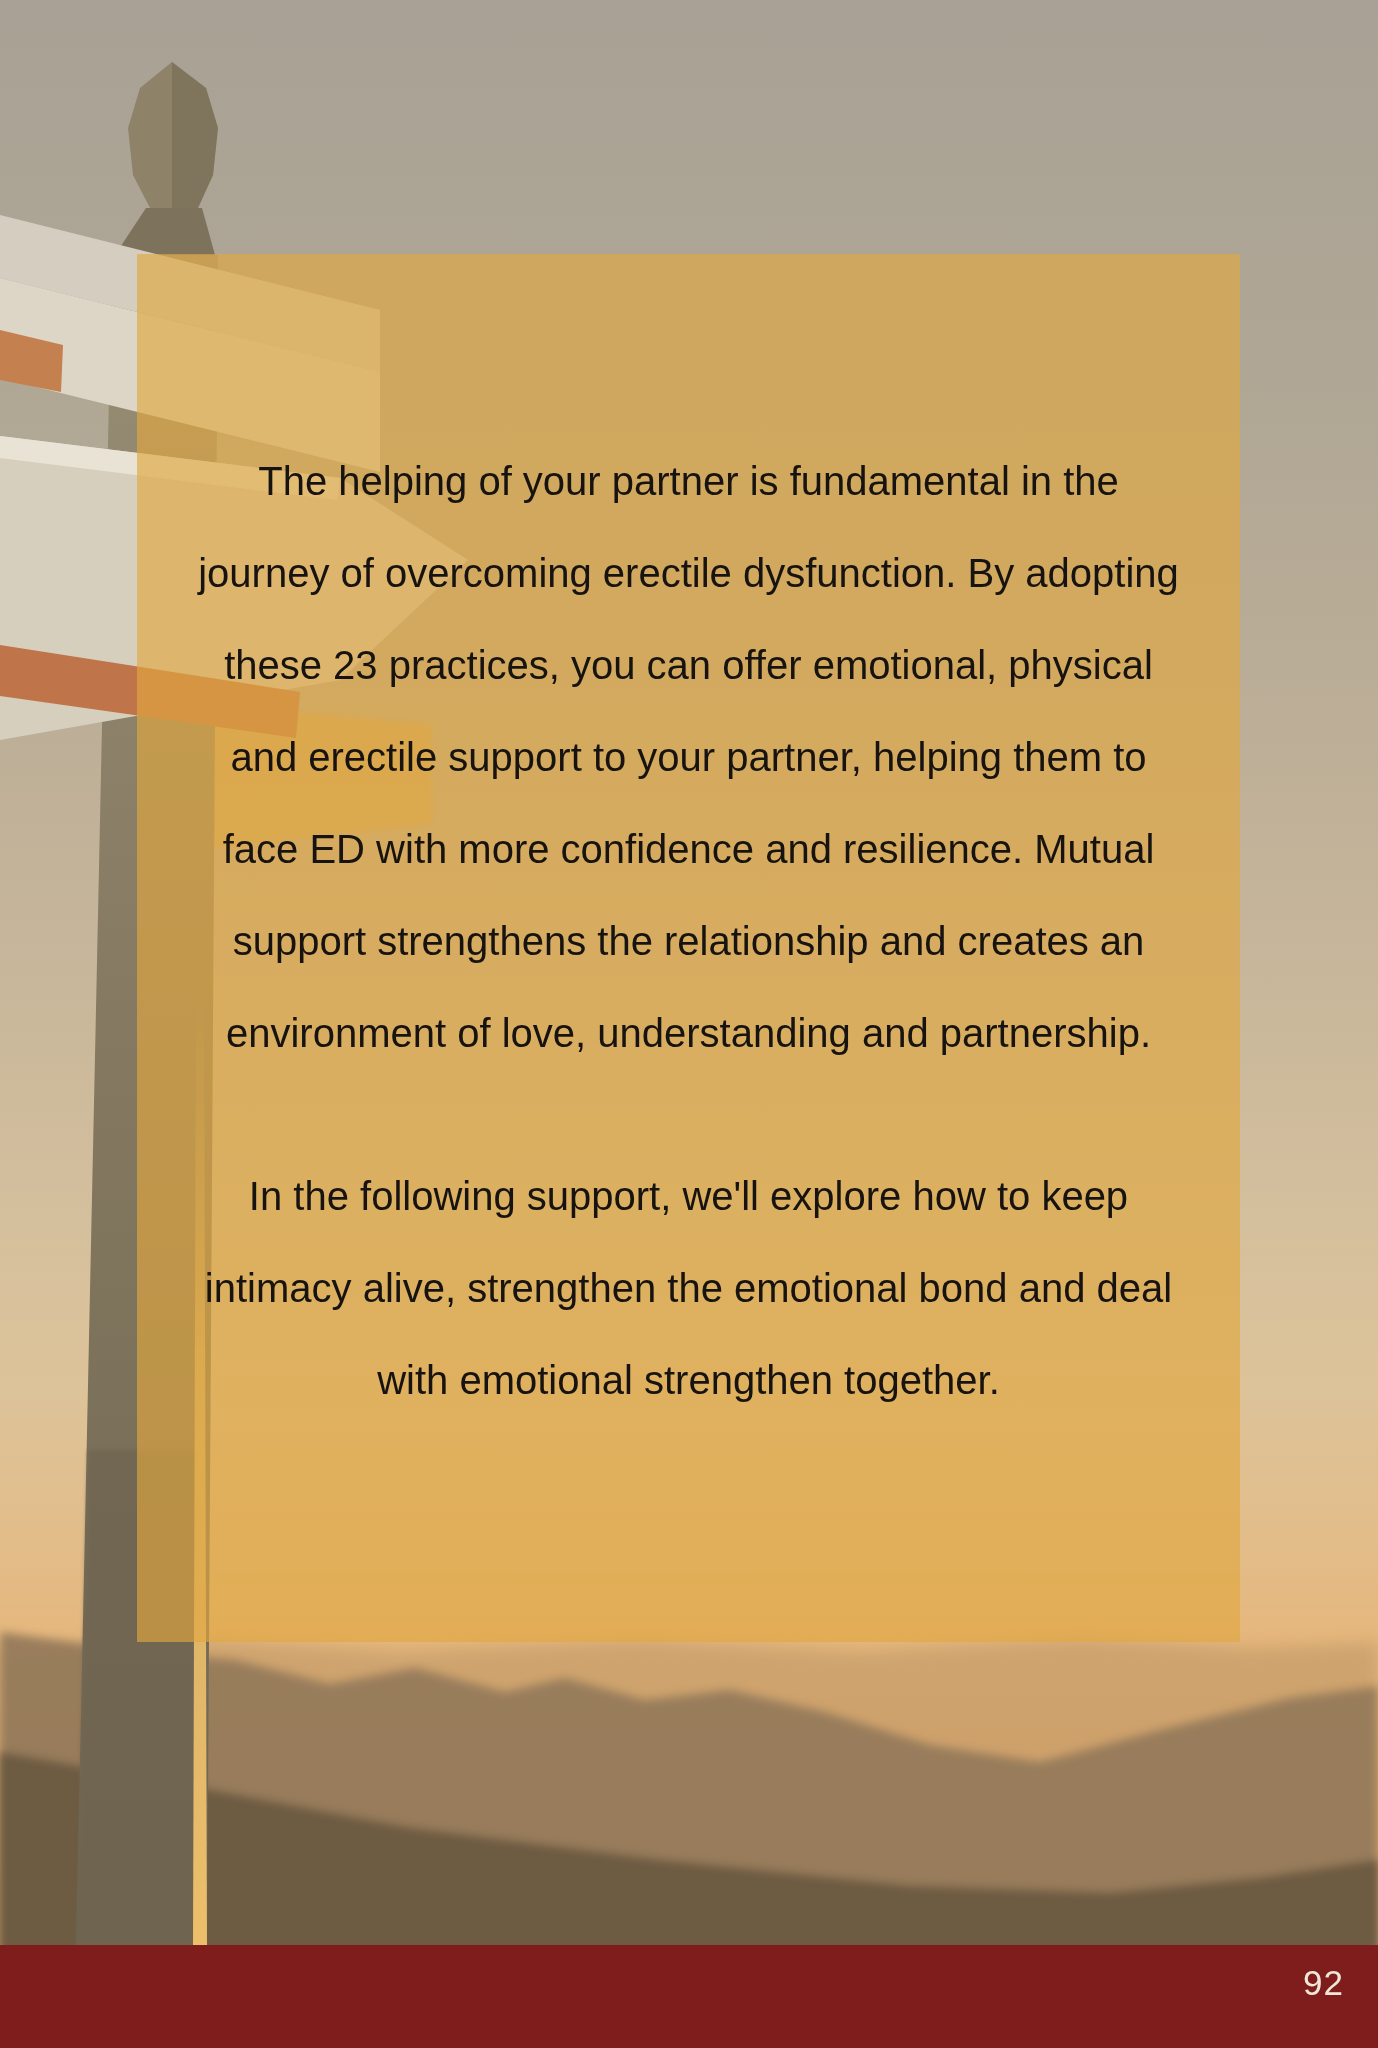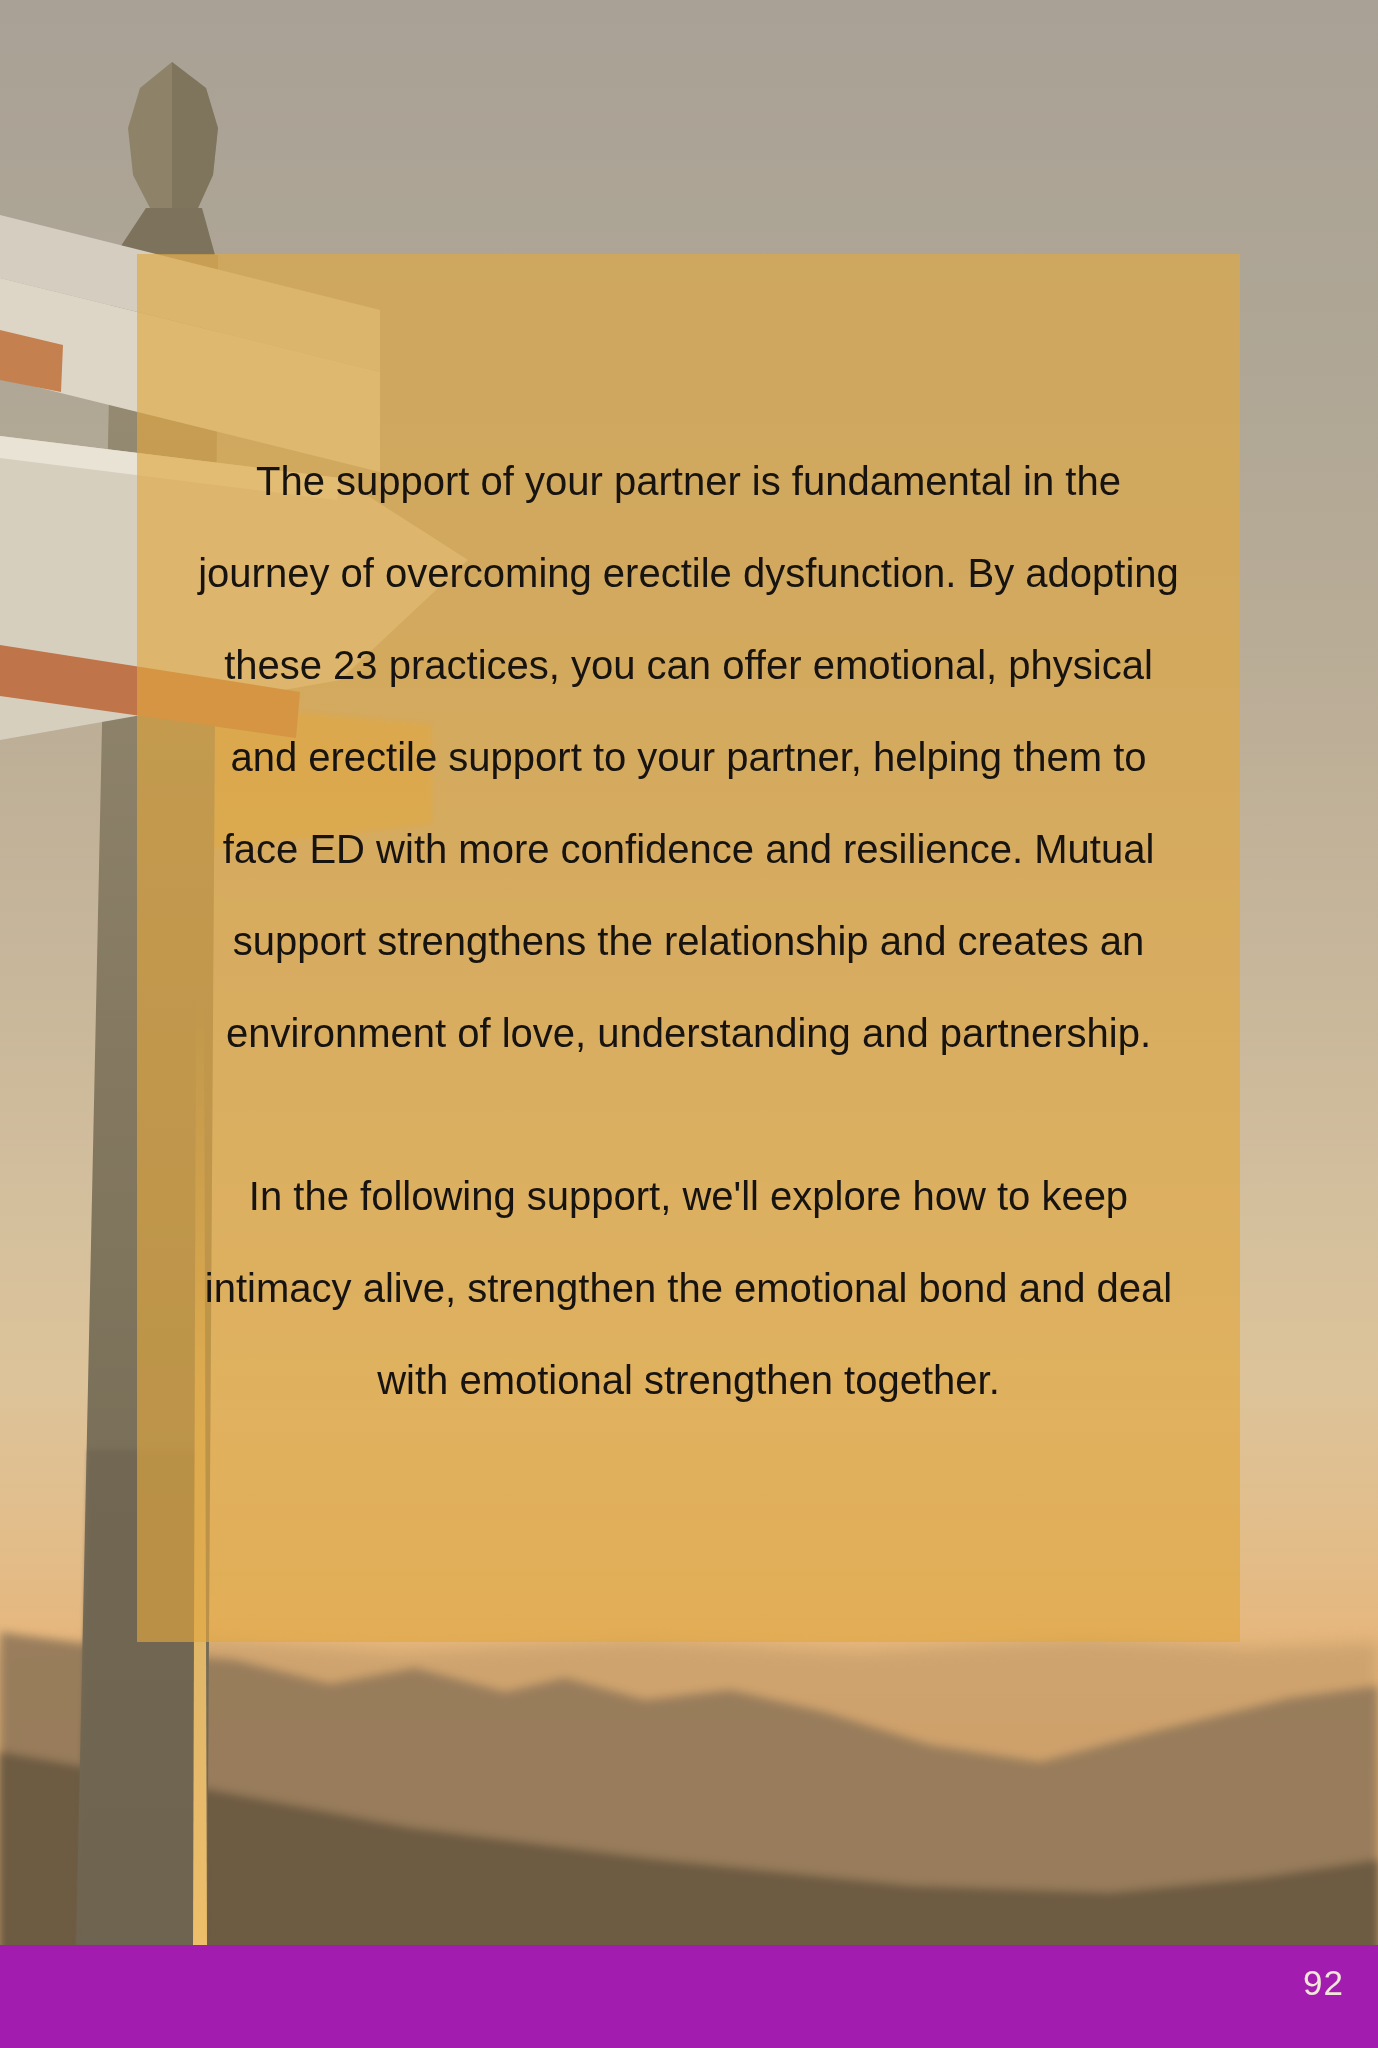--- a/index.html
+++ b/index.html
@@ -29,21 +29,21 @@
     background:rgba(224,168,64,0.65);
   }
   .body-text{color:#171310;font-size:40px;}
   .para{margin:0;padding:0 36px;text-align:center;}
   .para-1{margin-top:181px;}
   .para-2{margin-top:71px;}
   .line{display:block;line-height:92px;white-space:nowrap;}
   
   .footer{
     position:absolute;left:0;top:1945px;width:1378px;height:103px;
-    background:#a21caf;
+    background:#7f1d1d;
     box-sizing:border-box;
     padding:20px 34px 0 0;
     text-align:right;
   }
   .page-number{
     color:#efe7d7;font-size:35px;line-height:1;
     letter-spacing:1px;
   }
 </style>
 </head>
@@ -86,21 +86,21 @@
     <polygon points="0,330 63,345 61,392 0,380" fill="#c5804f"></polygon>
 
     <polygon points="0,436 340,478 468,560 340,680 0,740" fill="#d7cfbe"></polygon>
     <polygon points="0,436 340,478 337,500 0,458" fill="#e9e3d5"></polygon>
     <polygon points="0,645 300,692 296,738 0,696" fill="#bf7449"></polygon>
   </svg>
 
   <div class="overlay">
     <div class="body-text">
       <p class="para para-1">
-        <span class="line">The support of your partner is fundamental in the</span>
+        <span class="line">The helping of your partner is fundamental in the</span>
         <span class="line">journey of overcoming erectile dysfunction. By adopting</span>
         <span class="line">these 23 practices, you can offer emotional, physical</span>
         <span class="line">and erectile support to your partner, helping them to</span>
         <span class="line">face ED with more confidence and resilience. Mutual</span>
         <span class="line">support strengthens the relationship and creates an</span>
         <span class="line">environment of love, understanding and partnership.</span>
       </p>
       <p class="para para-2">
         <span class="line">In the following support, we'll explore how to keep</span>
         <span class="line">intimacy alive, strengthen the emotional bond and deal</span>

